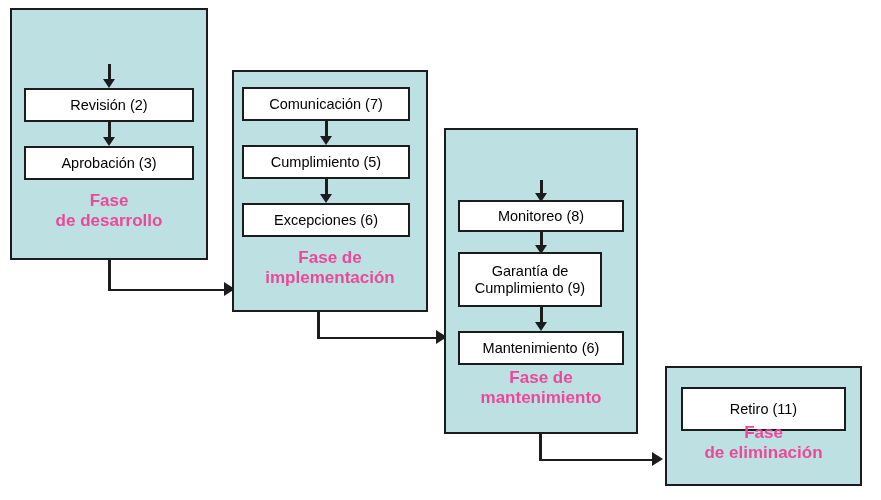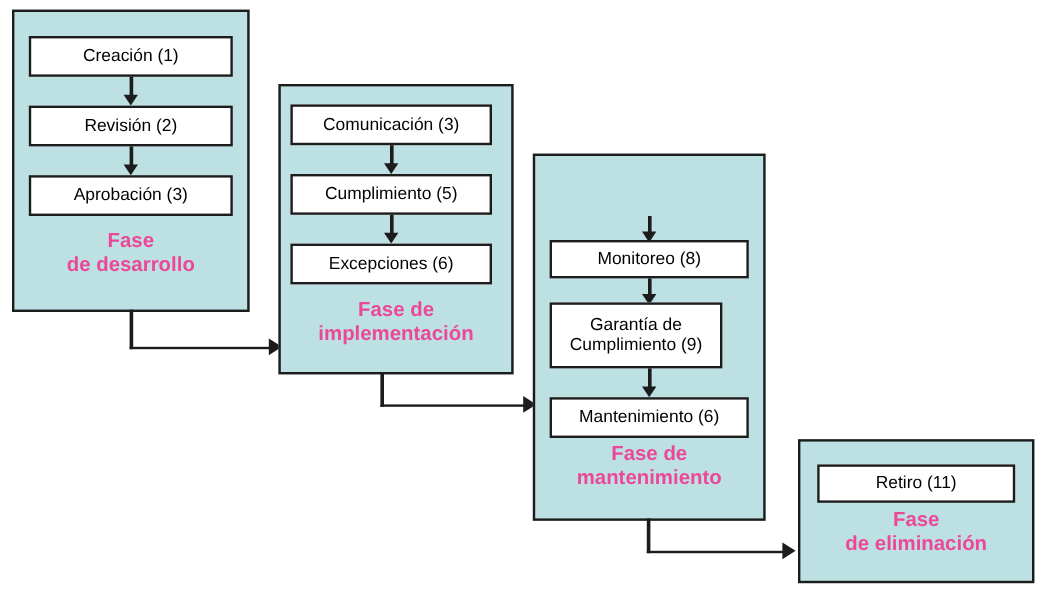--- a/index.html
+++ b/index.html
@@ -95,21 +95,20 @@
     border-left: 11px solid #1c1c1c;
   }
 </style>
 </head>
 <body>
 
 <div id="diagram">
 
   <div class="phase" style="left:10px; top:8px; width:198px; height:252px;"></div>
 
-  <div class="step" style="left:24px; top:30px; width:170px; height:34px;">Creación (1)</div>
 
   <div class="v-arrow" style="left:103px; top:64px; height:24px;">
     <div class="shaft" style="height:16px;"></div>
     <div class="head"></div>
   </div>
 
   <div class="step" style="left:24px; top:88px; width:170px; height:34px;">Revisión (2)</div>
 
   <div class="v-arrow" style="left:103px; top:122px; height:24px;">
     <div class="shaft" style="height:16px;"></div>
@@ -122,21 +121,21 @@
 de desarrollo</div>
 
   <div class="elbow" style="left:0; top:0; width:881px; height:500px;">
     <div class="seg-v" style="left:108px; top:258px; height:33px;"></div>
     <div class="seg-h" style="left:108px; top:288.5px; width:122px;"></div>
     <div class="arrow-head" style="left:224px; top:282px;"></div>
   </div>
 
   <div class="phase" style="left:232px; top:70px; width:196px; height:242px;"></div>
 
-  <div class="step" style="left:242px; top:87px; width:168px; height:34px;">Comunicación (3)</div>
+  <div class="step" style="left:242px; top:87px; width:168px; height:34px;">Comunicación (7)</div>
 
   <div class="v-arrow" style="left:320px; top:121px; height:24px;">
     <div class="shaft" style="height:16px;"></div>
     <div class="head"></div>
   </div>
 
   <div class="step" style="left:242px; top:145px; width:168px; height:34px;">Cumplimiento (5)</div>
 
   <div class="v-arrow" style="left:320px; top:179px; height:24px;">
     <div class="shaft" style="height:16px;"></div>
@@ -183,18 +182,18 @@
 mantenimiento</div>
 
   <div class="elbow" style="left:0; top:0; width:881px; height:500px;">
     <div class="seg-v" style="left:539px; top:432px; height:29px;"></div>
     <div class="seg-h" style="left:539px; top:458.5px; width:118px;"></div>
     <div class="arrow-head" style="left:652px; top:452px;"></div>
   </div>
 
   <div class="phase" style="left:665px; top:366px; width:197px; height:120px;"></div>
 
-  <div class="step" style="left:681px; top:387px; width:165px; height:32px;">Retiro (11)</div>
+  <div class="step" style="left:681px; top:387px; width:165px; height:44px;">Retiro (11)</div>
 
   <div class="phase-label" style="left:665px; width:197px; top:423px;">Fase
 de eliminación</div>
 
 </div>
 
 </body></html>

